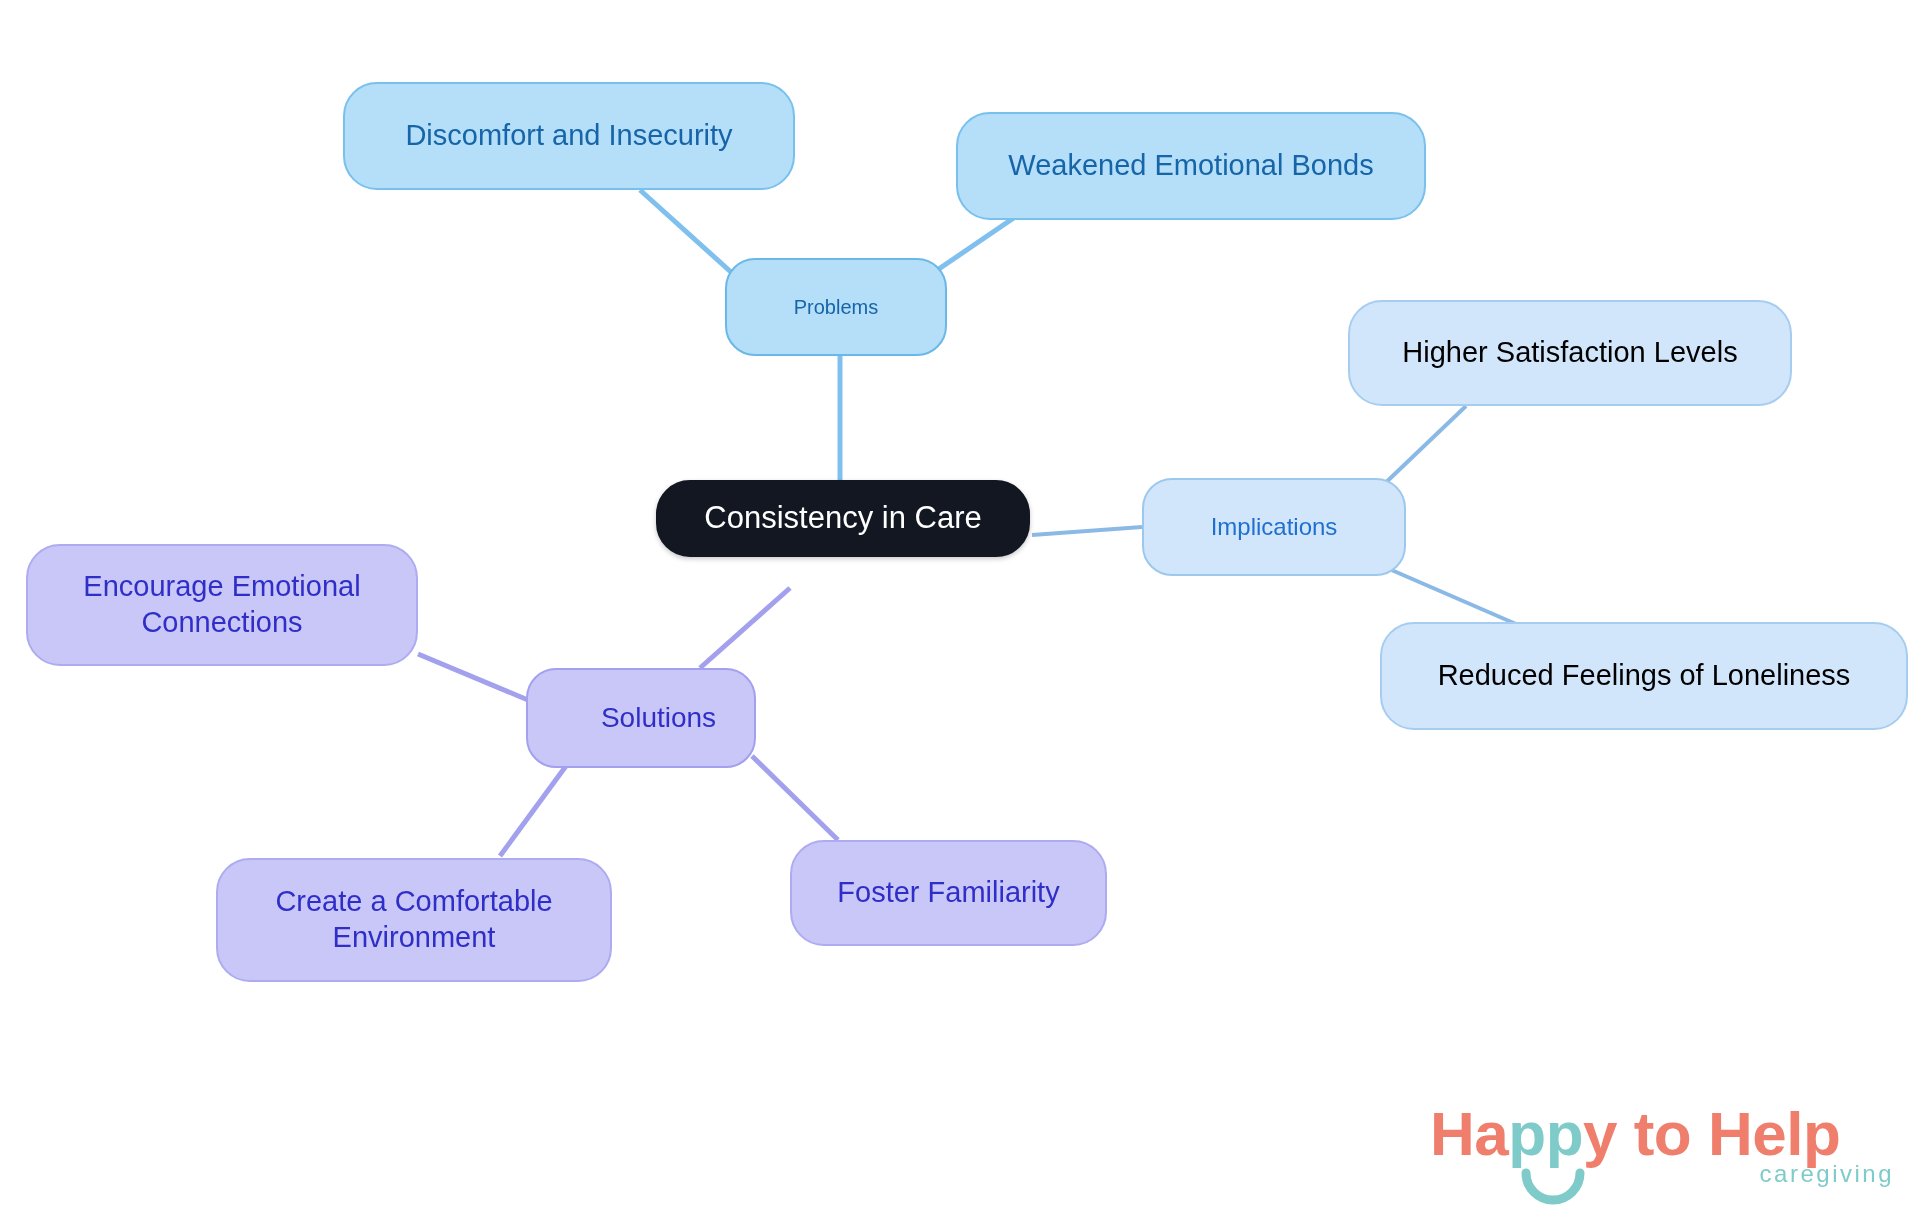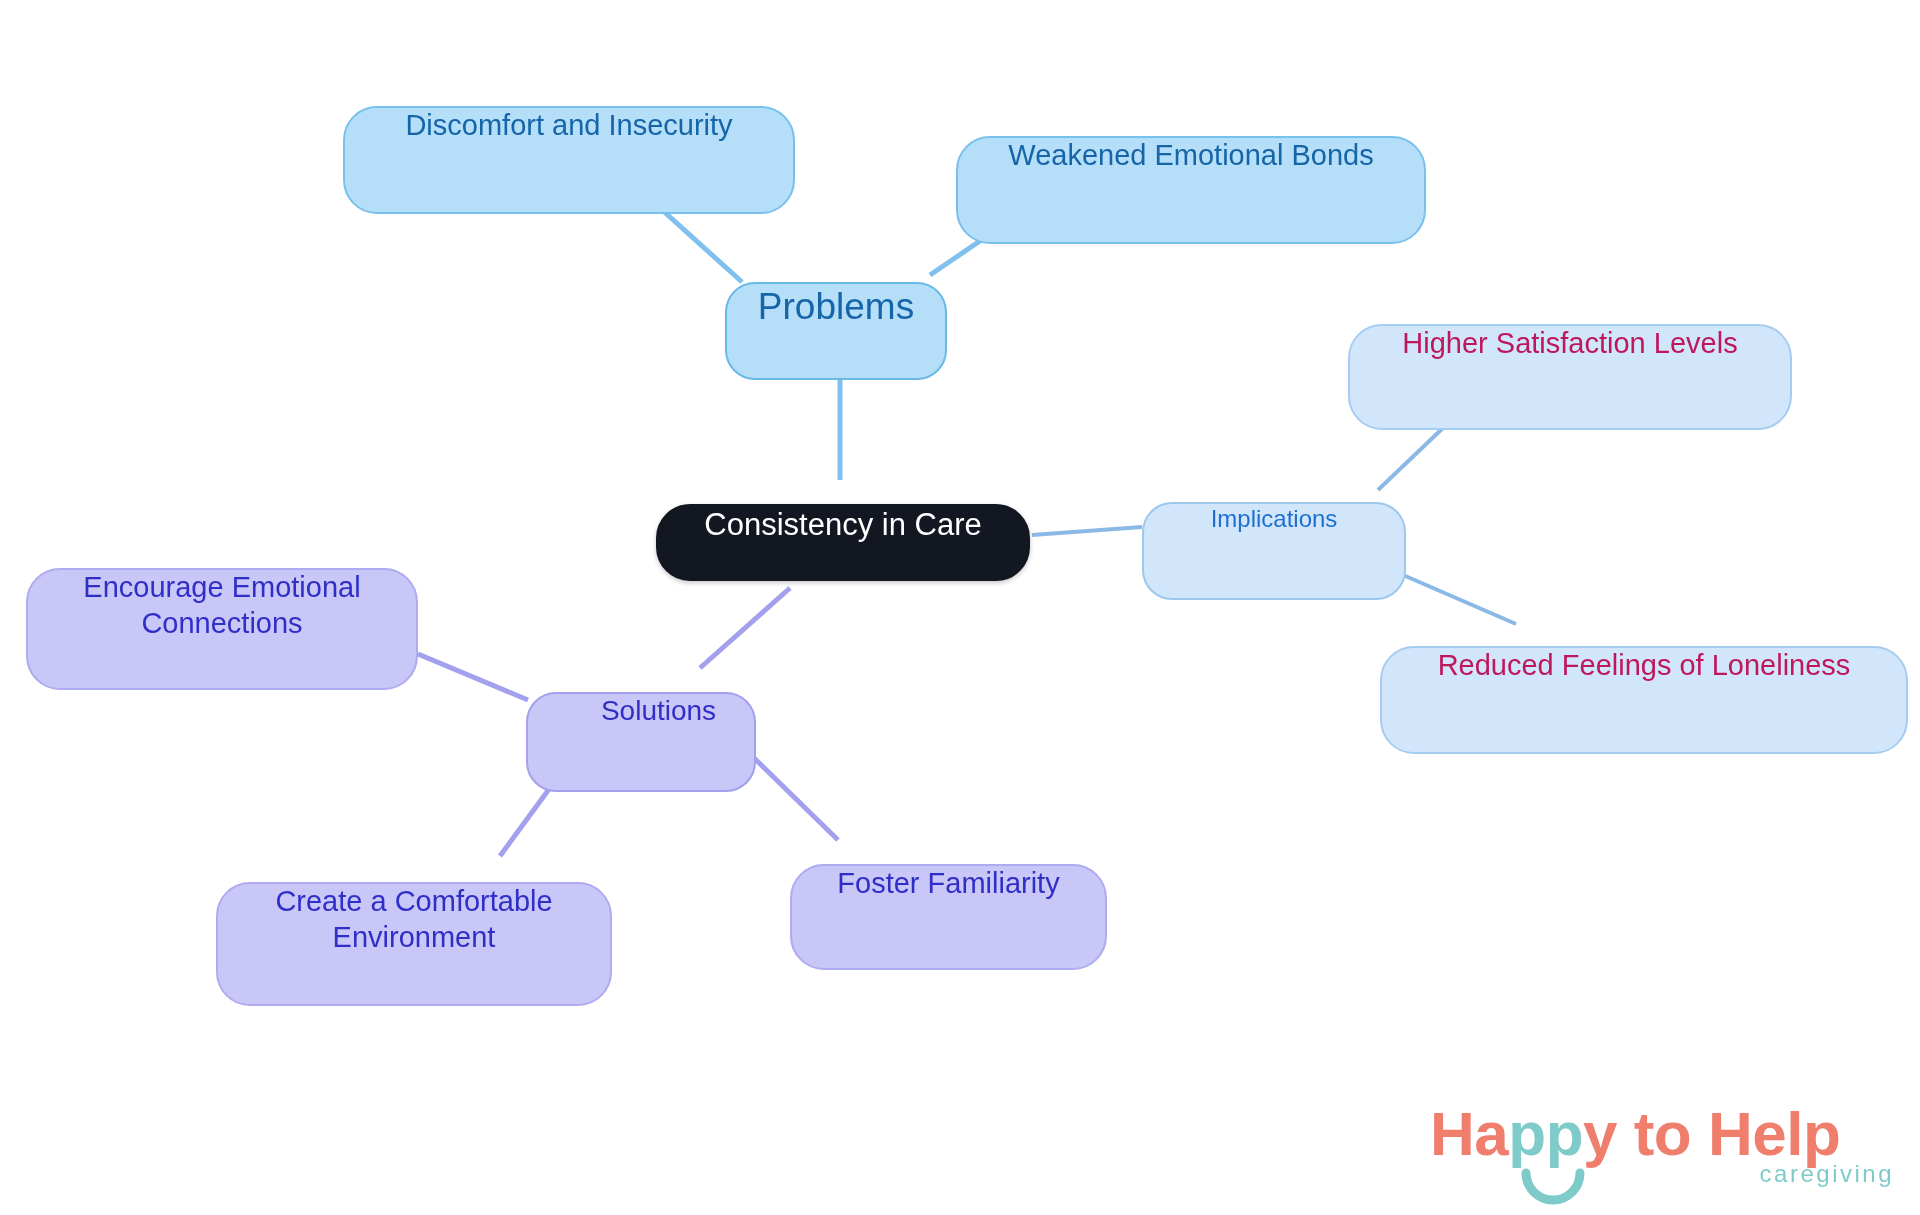--- a/index.html
+++ b/index.html
@@ -25,61 +25,61 @@
     left: 0;
     top: 0;
     width: 1920px;
     height: 1215px;
     pointer-events: none;
   }
   .node {
     position: absolute;
     box-sizing: border-box;
     display: flex;
+    align-items: center;
     justify-content: center;
     text-align: center;
     line-height: 1.24;
     white-space: pre-line;
     border-style: solid;
     border-width: 2px;
-    margin-top: 24px;
   }
   .node.root {
     background: #121722;
     border-color: #121722;
     color: #ffffff;
     border-radius: 34px;
     font-size: 31px;
     box-shadow: 0 2px 5px rgba(0,0,0,0.22);
   }
   .node.blue-branch {
     background: #b5def9;
     border-color: #69b8e8;
     color: #1565a8;
     border-radius: 30px;
-    font-size: 37px;
+    font-size: 20px;
   }
   .node.blue-leaf {
     background: #b5def9;
     border-color: #78c1ec;
     color: #1565a8;
     border-radius: 34px;
     font-size: 29px;
   }
   .node.softblue-branch {
     background: #d2e6fb;
     border-color: #9dc8ee;
     color: #1f6fd0;
     border-radius: 30px;
     font-size: 24px;
   }
   .node.softblue-leaf {
     background: #d2e6fb;
     border-color: #a6cdf0;
-    color: #be185d;
+    color: #000000;
     border-radius: 34px;
     font-size: 29px;
   }
   .node.purple-branch {
     background: #c9c6f8;
     border-color: #a3a0ee;
     color: #2f2fc8;
     border-radius: 30px;
     font-size: 28px;
     padding-left: 35px;

